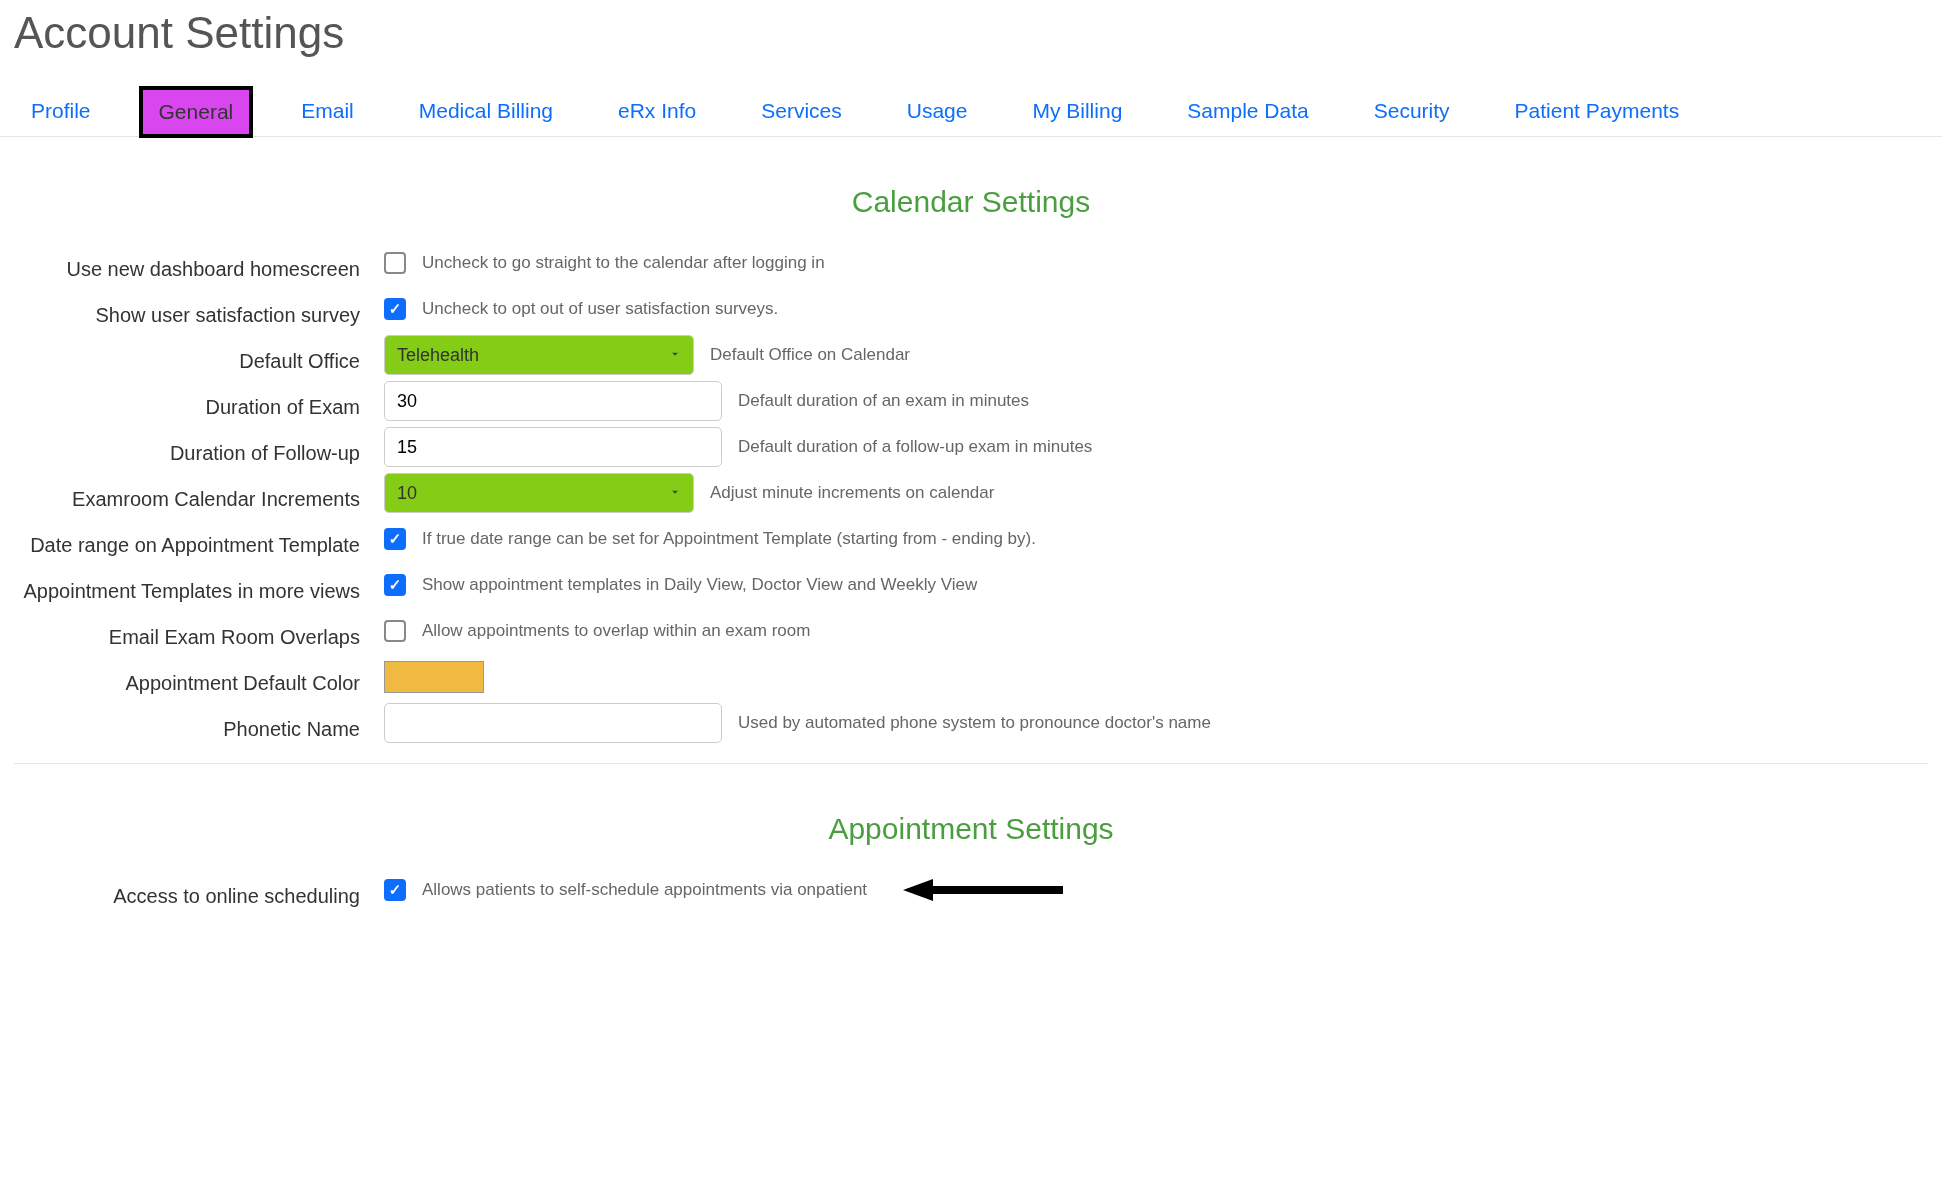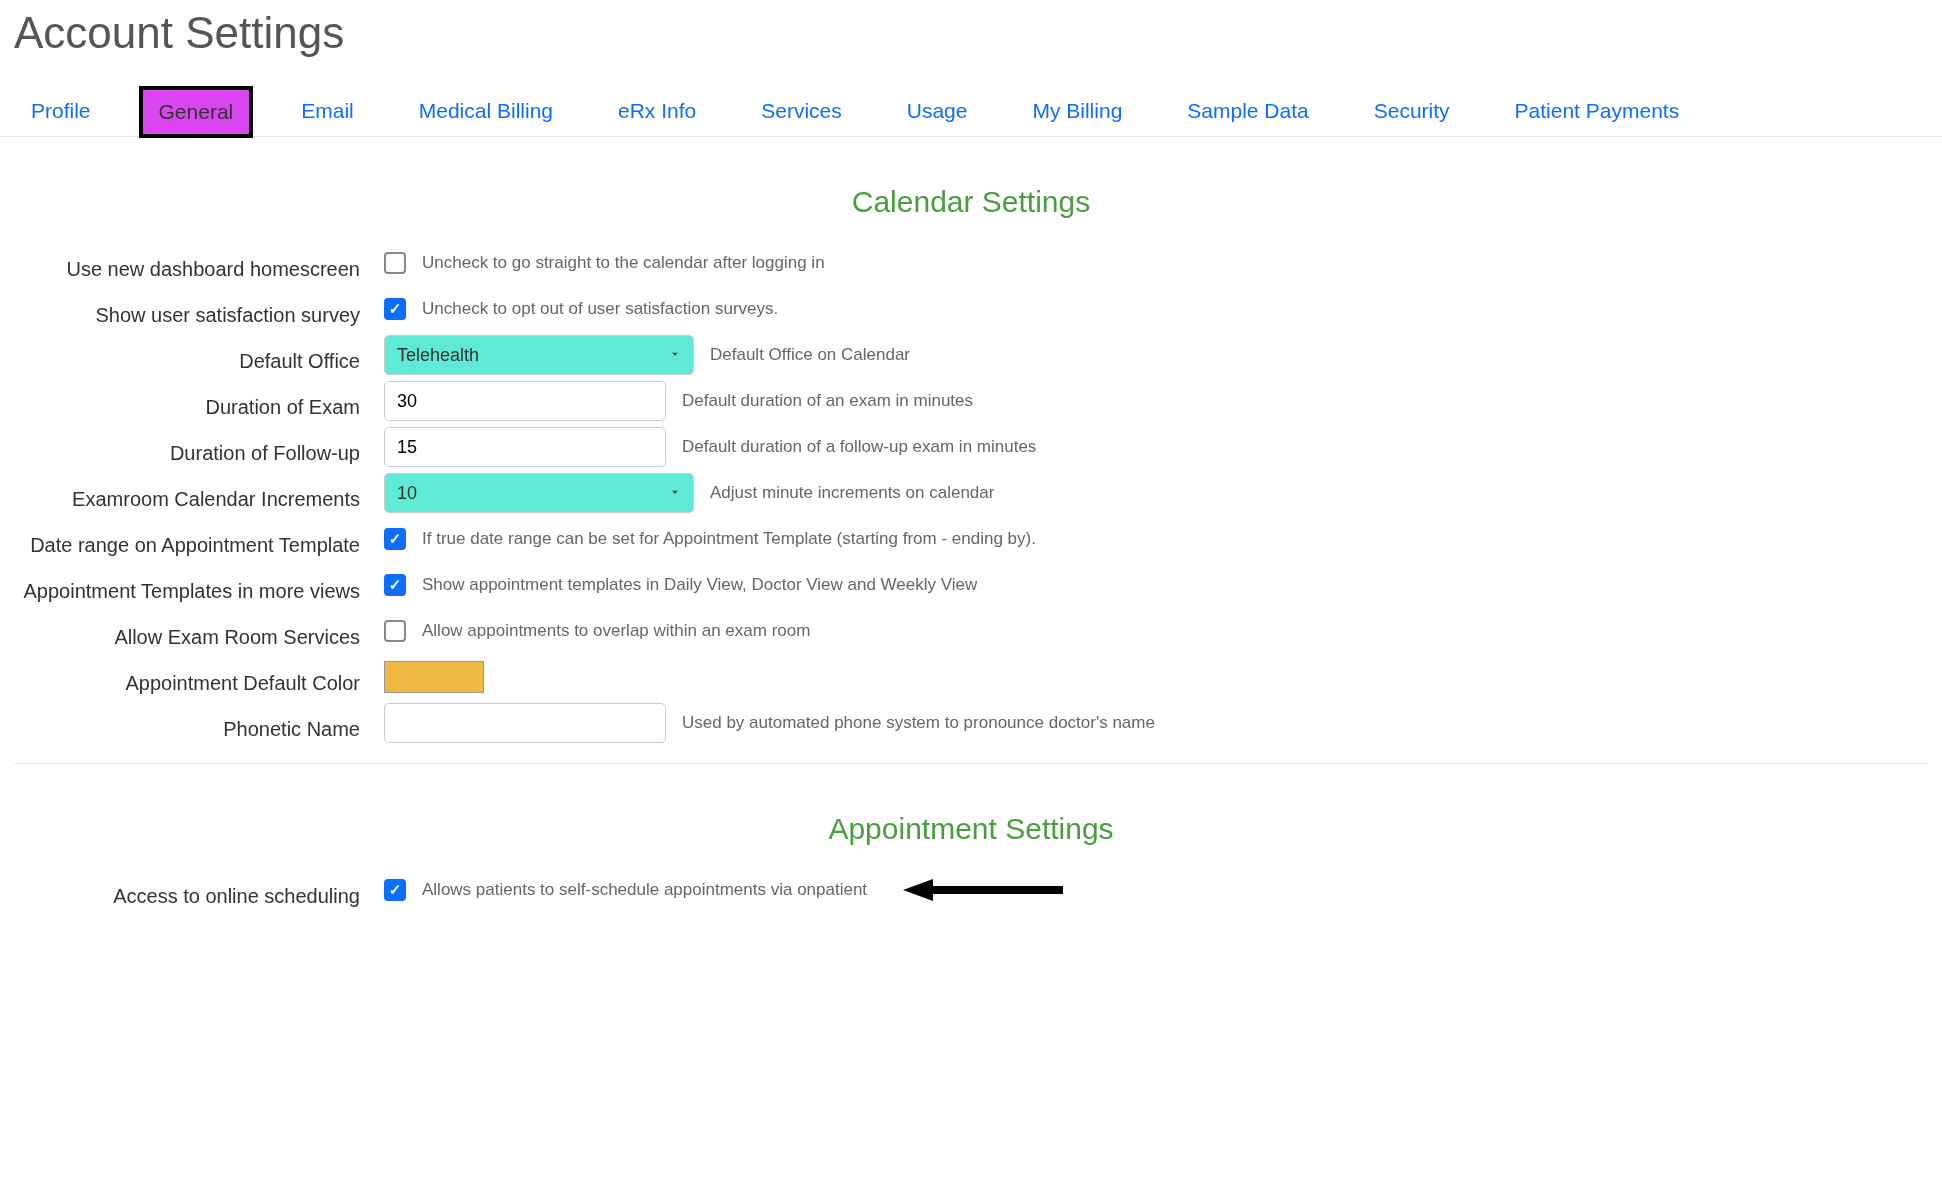--- a/index.html
+++ b/index.html
@@ -99,37 +99,37 @@
     }
     .setting-hint {
       color: #666;
       font-size: 17px;
     }
     .text-input {
       border: 1px solid #ccc;
       border-radius: 5px;
       padding: 8px 12px;
       font-size: 18px;
-      width: 282px;
+      width: 338px;
       height: 40px;
       font-family: inherit;
     }
     .select-wrap {
       position: relative;
       width: 310px;
     }
     .select-input {
       border: 1px solid #ccc;
       border-radius: 5px;
       padding: 8px 12px;
       font-size: 18px;
       width: 100%;
       height: 40px;
       appearance: none;
-      background: #5eead4;
+      background: #84cc16;
       font-family: inherit;
       cursor: pointer;
       color: #333;
     }
     .select-chevron {
       position: absolute;
       right: 12px;
       top: 50%;
       transform: translateY(-50%);
       pointer-events: none;
@@ -252,21 +252,21 @@
 
   <div class="setting-row">
     <div class="setting-label">Appointment Templates in more views</div>
     <div class="setting-control">
       <span class="checkbox-custom checked"></span>
       <span class="setting-hint">Show appointment templates in Daily View, Doctor View and Weekly View</span>
     </div>
   </div>
 
   <div class="setting-row">
-    <div class="setting-label">Allow Exam Room Services</div>
+    <div class="setting-label">Email Exam Room Overlaps</div>
     <div class="setting-control">
       <span class="checkbox-custom"></span>
       <span class="setting-hint">Allow appointments to overlap within an exam room</span>
     </div>
   </div>
 
 
   <div class="setting-row">
     <div class="setting-label">Appointment Default Color</div>
     <div class="setting-control">

